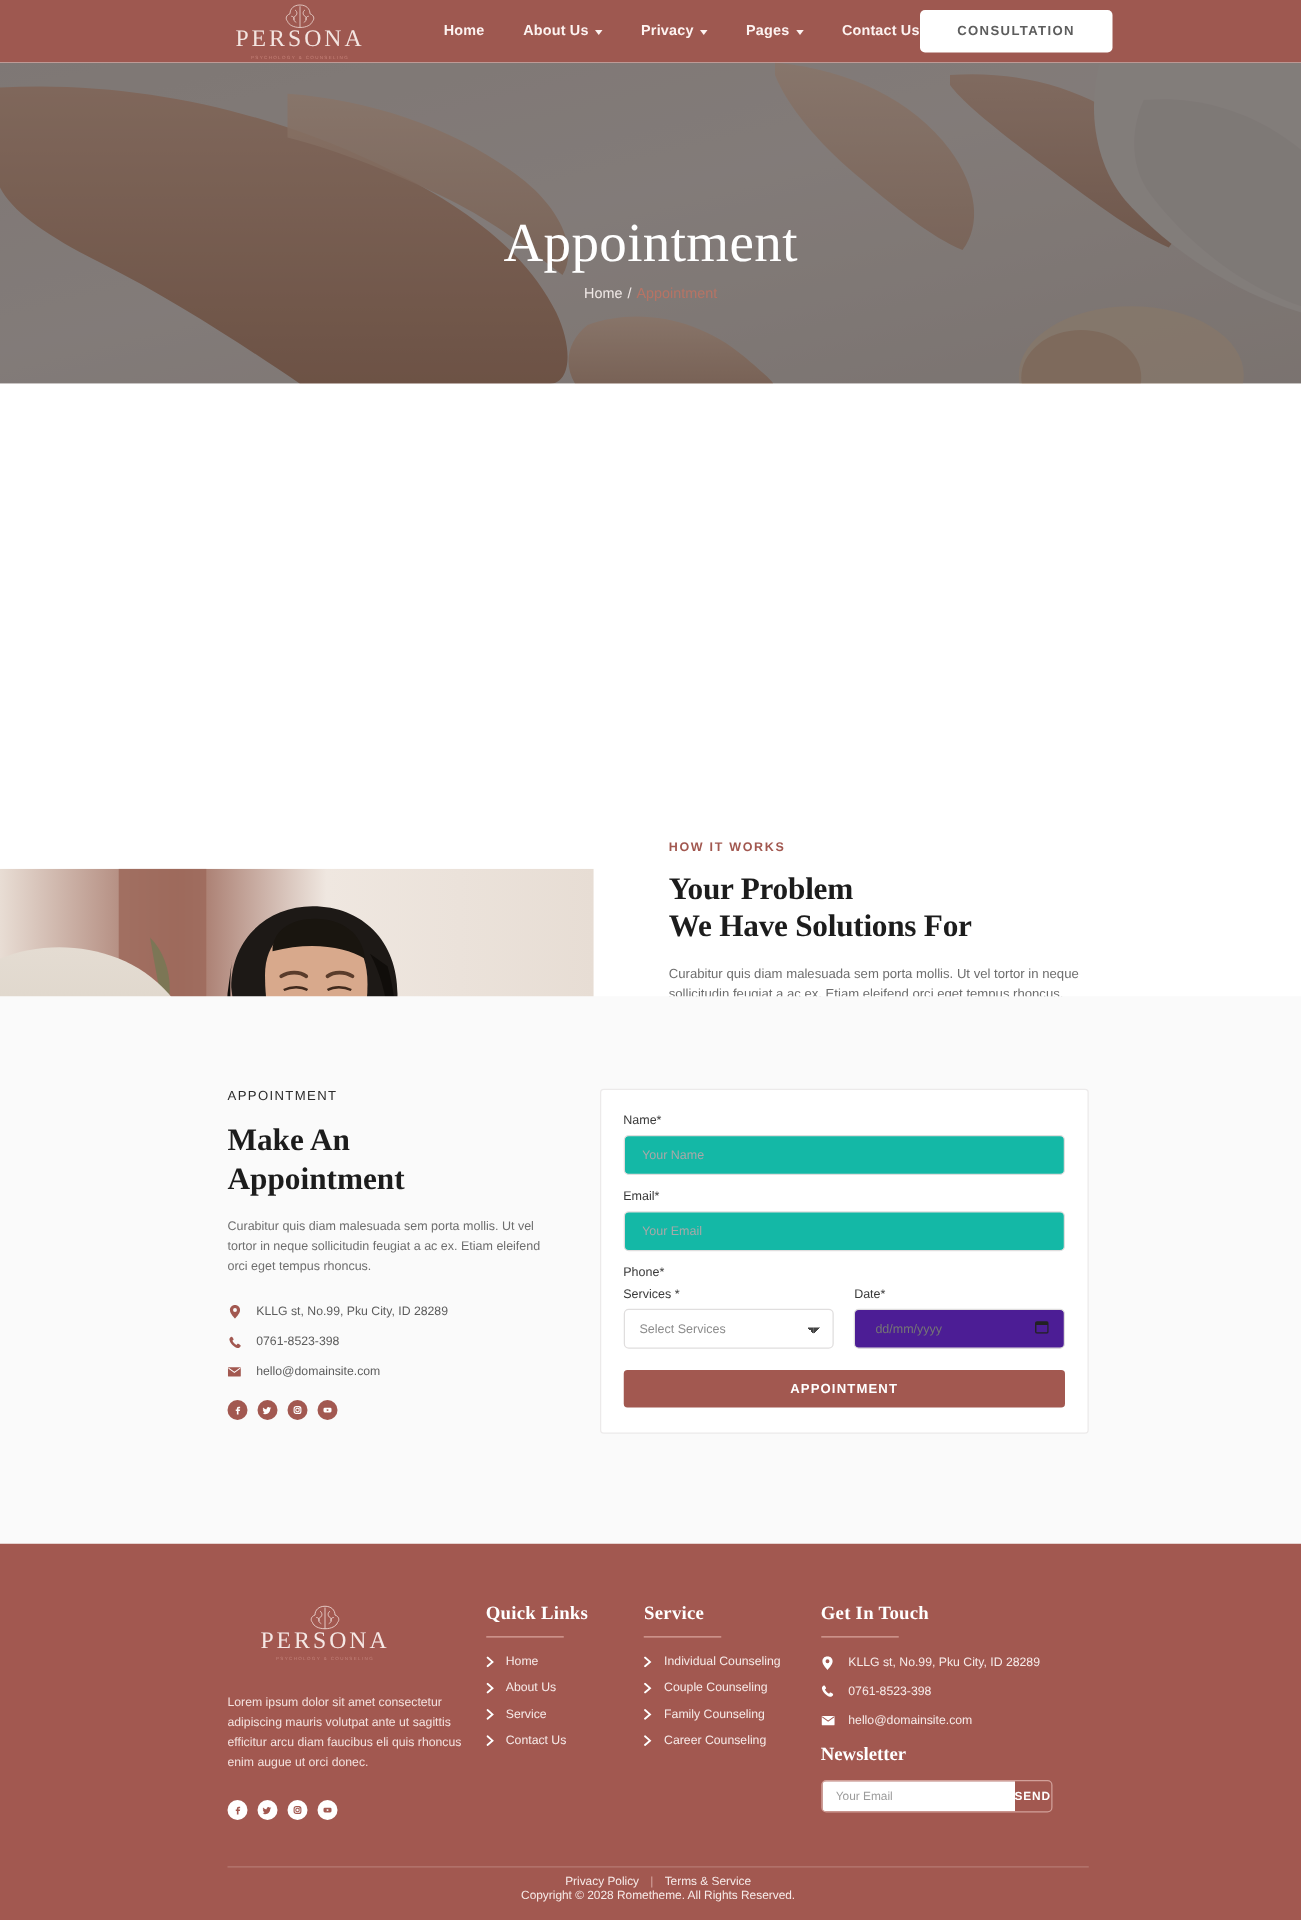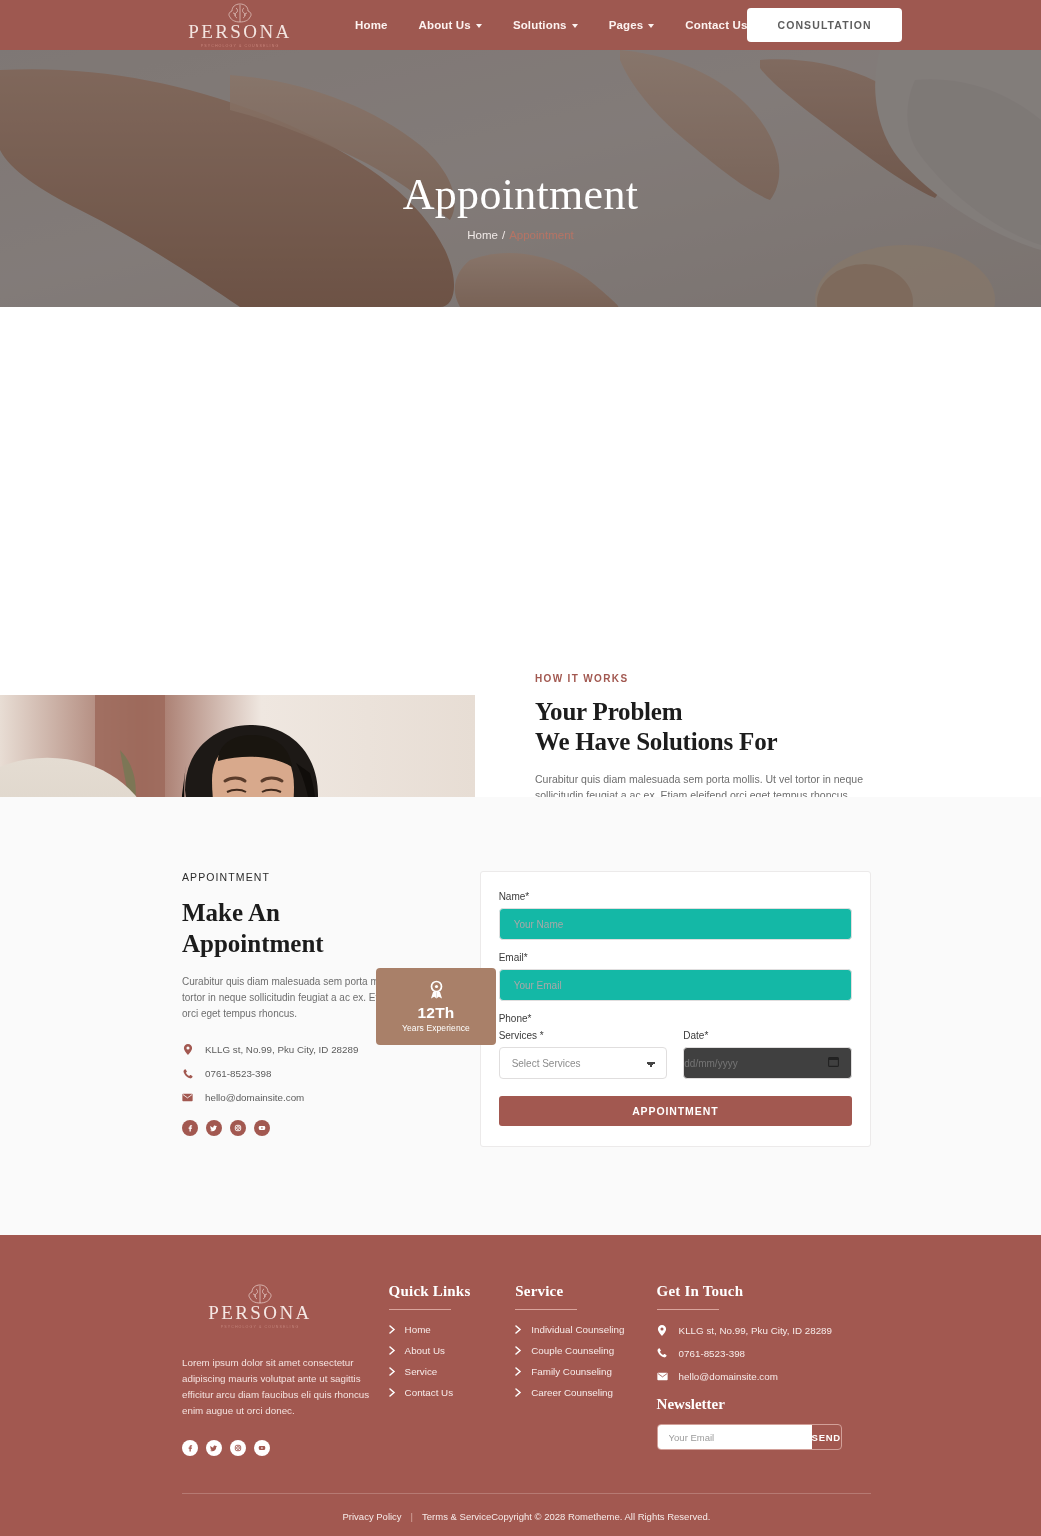--- a/index.html
+++ b/index.html
@@ -133,22 +133,22 @@
   .f-select{
     width:100%;height:32px;border:1px solid #e0dede;border-radius:4px;padding:0 12px;
     font-size:10px;color:#8c8c8c;background:#fff;outline:none;appearance:none;
     font-family:"Liberation Sans", sans-serif;cursor:pointer;
     background-image:linear-gradient(45deg,transparent 50%,#444 50%),linear-gradient(135deg,#444 50%,transparent 50%);
     background-position:calc(100% - 15px) 14px, calc(100% - 10px) 14px;
     background-size:5px 5px,5px 5px;background-repeat:no-repeat;
   }
   .date-wrap{position:relative;}
   .f-date{
-    width:100%;height:32px;border:1px solid #e0dede;border-radius:4px;padding:0 0;
-    font-size:10px;color:#8c8c8c;background:#404040;outline:none;
+    width:100%;height:32px;border:1px solid #e0dede;border-radius:4px;padding:0 16px;
+    font-size:10px;color:#8c8c8c;background:#4c1d95;outline:none;
     font-family:"Liberation Sans", sans-serif;
   }
   .cal-icon{
     position:absolute;right:13px;top:9px;width:11px;height:11px;pointer-events:none;
   }
   .submit-btn{
     width:100%;height:30px;margin-top:17px;background:#a25850;color:#fff;border:none;
     border-radius:3px;font-size:10.5px;font-weight:700;letter-spacing:.9px;cursor:pointer;
     font-family:"Liberation Sans", sans-serif;
   }
@@ -201,21 +201,21 @@
   .news-input::placeholder{color:#9b9b9b;}
   .news-btn{
     width:74px;background:transparent;border:none;color:#fff;font-size:9.5px;
     font-weight:700;letter-spacing:.7px;cursor:pointer;font-family:"Liberation Sans", sans-serif;
   }
   .foot-div{
     position:absolute;left:182px;right:170px;bottom:44px;height:1px;background:#b67a73;
   }
   .foot-bottom{
     position:absolute;left:182px;right:170px;bottom:16px;display:flex;
-    align-items:center;justify-content:center;
+    align-items:center;justify-content:center;flex-direction:column;
   }
   .fb-left{display:flex;align-items:center;gap:9px;}
   .fb-link{font-size:9.5px;color:#f7ebe9;cursor:pointer;}
   .fb-pipe{color:#d6a7a0;font-size:9.5px;}
   .fb-copy{font-size:9.5px;color:#f7ebe9;}
 </style>
 </head>
 <body>
 
 <div class="page">
@@ -240,21 +240,21 @@
 
       <div class="nav-links">
         <div class="nav-link">
           <span>Home</span>
         </div>
         <div class="nav-link">
           <span>About Us</span>
           <span class="caret"></span>
         </div>
         <div class="nav-link">
-          <span>Solutions</span>
+          <span>Privacy</span>
           <span class="caret"></span>
         </div>
         <div class="nav-link">
           <span>Pages</span>
           <span class="caret"></span>
         </div>
         <div class="nav-link">
           <span>Contact Us</span>
         </div>
       </div>
@@ -337,30 +337,20 @@
         <path d="M236 140 C246 134 264 134 274 140 C266 150 244 150 236 140 Z" fill="#8c513c"></path>
         <path d="M180 195 C196 178 222 168 250 168 C284 168 312 180 326 200 C342 224 348 270 348 326 L150 326 C150 268 160 218 180 195 Z" fill="url(#cardi)"></path>
         <path d="M232 172 C240 200 248 224 252 250 C258 224 268 198 278 174 C264 168 244 168 232 172 Z" fill="#f4f2ee"></path>
         <circle cx="250" cy="258" r="5" fill="#2a2520"></circle>
         <path d="M0 72 C40 55 100 60 135 100 C168 138 176 220 168 326 L0 326 Z" fill="url(#blonde)"></path>
         <path d="M10 240 C50 215 110 220 150 250 C180 275 192 300 192 326 L0 326 Z" fill="#9eb2c4"></path>
         <path d="M28 270 C55 250 90 252 118 272 C100 264 60 262 28 278 Z" fill="#dcd2c4" opacity=".8"></path>
       </svg>
     </div>
 
-    <div class="badge">
-      <svg class="badge-icon" viewBox="0 0 17 19">
-        <circle cx="8.5" cy="6.5" r="5" fill="none" stroke="#fff" stroke-width="1.7"></circle>
-        <circle cx="8.5" cy="6.5" r="1.6" fill="#fff"></circle>
-        <path d="M5 12 L3 18.5 L6.2 16.8 L8.5 18.5 L8.5 12 Z" fill="#fff"></path>
-        <path d="M12 12 L14 18.5 L10.8 16.8 L8.5 18.5 L8.5 12 Z" fill="#fff"></path>
-      </svg>
-      <div class="badge-num">12Th</div>
-      <div class="badge-label">Years Experience</div>
-    </div>
 
     <div class="works-right">
       <div class="eyebrow">HOW IT WORKS</div>
       <div class="works-h2">
         <div>Your Problem</div>
         <div>We Have Solutions For</div>
       </div>
       <div class="works-p">Curabitur quis diam malesuada sem porta mollis. Ut vel tortor in neque sollicitudin feugiat a ac ex. Etiam eleifend orci eget tempus rhoncus.</div>
 
       <div class="steps">

